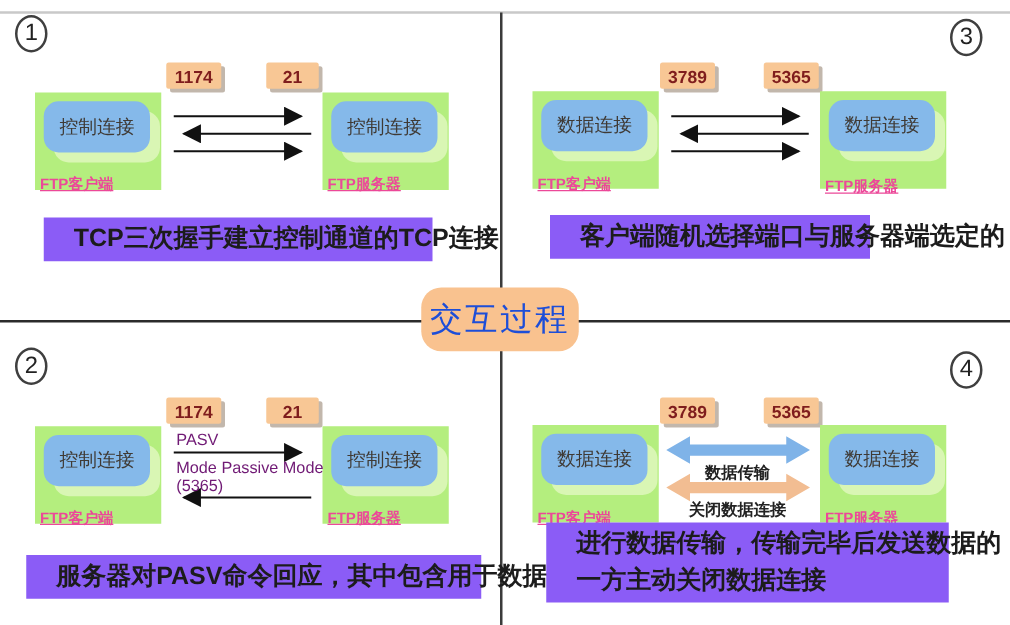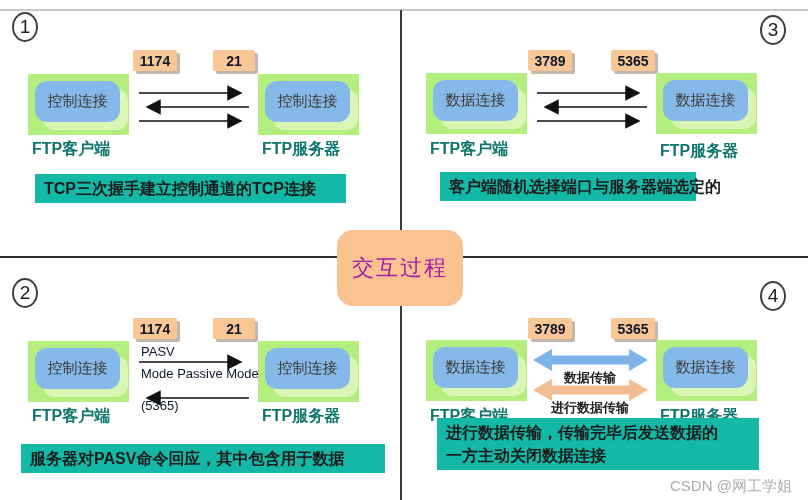--- a/index.html
+++ b/index.html
@@ -6,56 +6,56 @@
   .stage{
     position:relative;width:808px;height:500px;background:#ffffff;
     font-family:"Liberation Sans",sans-serif;overflow:hidden;
   }
   
   .top-line{position:absolute;left:0;top:9px;width:808px;height:2px;background:#c9c9c9;z-index:1;}
   .v-line{position:absolute;left:400px;top:10px;width:2px;height:490px;background:#3b3b3b;z-index:1;}
   .h-line{position:absolute;left:0;top:256px;width:808px;height:2px;background:#2b2b2b;z-index:1;}
   
   .center-box{
-    position:absolute;left:337px;top:230px;width:126px;height:76px;z-index:4;
+    position:absolute;left:337px;top:230px;width:126px;height:51px;z-index:4;
     background:#f9c28f;border-radius:16px;display:flex;align-items:center;justify-content:center;
-    font-size:22px;color:#a21caf;letter-spacing:2px;
+    font-size:26px;color:#1d4ed8;letter-spacing:2px;
   }
   
   .num-circle{
     position:absolute;width:26px;height:30px;border:2px solid #3f3f3f;border-radius:50%;
     display:flex;align-items:center;justify-content:center;font-size:19px;color:#222;z-index:2;
     box-sizing:border-box;
   }
   
   .port{
     position:absolute;height:21px;background:#f8c795;border-radius:2px;
     box-shadow:3px 3px 0 rgba(120,96,72,0.45);
     display:flex;align-items:center;justify-content:center;
-    font-size:14px;font-weight:bold;color:#0f172a;z-index:2;
+    font-size:14px;font-weight:bold;color:#7f1d1d;z-index:2;
   }
   
   .node{
-    position:absolute;width:101px;height:61px;background:#b4ee7e;overflow:hidden;z-index:2;
+    position:absolute;width:101px;height:78px;background:#b4ee7e;overflow:hidden;z-index:2;
   }
   .node-inner{
     position:absolute;left:7px;top:7px;width:85px;height:41px;background:#85b9ea;border-radius:12px;
     display:flex;align-items:center;justify-content:center;font-size:15px;color:#3f3a35;
     box-shadow:8px 8px 0 #d9f6b4;
   }
   .entity{
-    position:absolute;font-size:16px;font-weight:bold;color:#0f766e;white-space:nowrap;z-index:2;
+    position:absolute;font-size:12px;font-weight:bold;color:#ec4899;white-space:nowrap;z-index:2;text-decoration:underline;
   }
   .caption{
-    position:absolute;background:#14b8a6;color:#1c1c1c;font-size:16px;font-weight:bold;
-    padding:3px 9px;box-sizing:border-box;line-height:1.45;z-index:2;
+    position:absolute;background:#8b5cf6;color:#1c1c1c;font-size:20px;font-weight:bold;
+    padding:3px 24px;box-sizing:border-box;line-height:1.45;z-index:2;
   }
   .cap-line{display:block;white-space:nowrap;}
   .note{
-    position:absolute;font-size:13px;color:#0f172a;white-space:nowrap;z-index:2;
+    position:absolute;font-size:13px;color:#701a75;white-space:nowrap;z-index:2;
   }
   .arrow-label{
     position:absolute;font-size:13px;font-weight:bold;color:#222;text-align:center;z-index:3;white-space:nowrap;
   }
   .watermark{
     position:absolute;left:670px;top:477px;font-size:15px;color:#a9acae;z-index:2;white-space:nowrap;
   }
   .arrow-layer{position:absolute;left:0;top:0;z-index:2;pointer-events:none;}
 </style>
 </head>
@@ -130,43 +130,42 @@
     <div class="port" style="left:133px;top:318px;width:44px">1174</div>
     <div class="port" style="left:213px;top:318px;width:42px">21</div>
     <div class="node" style="left:28px;top:341px">
       <div class="node-inner">控制连接</div>
     </div>
     <div class="node" style="left:258px;top:341px">
       <div class="node-inner">控制连接</div>
     </div>
     <div class="note" style="left:141px;top:344px">PASV</div>
     <div class="note" style="left:141px;top:366px">Mode Passive Mode</div>
-    <div class="note" style="left:141px;top:398px">(5365)</div>
+    <div class="note" style="left:141px;top:381px">(5365)</div>
     <div class="entity" style="left:32px;top:406px">FTP客户端</div>
     <div class="entity" style="left:262px;top:406px">FTP服务器</div>
     <div class="caption" style="left:21px;top:444px;width:364px">
       <span class="cap-line">服务器对PASV命令回应，其中包含用于数据</span>
     </div>
   </div>
 
   <div>
     <div class="num-circle" style="left:760px;top:281px">4</div>
     <div class="port" style="left:528px;top:318px;width:44px">3789</div>
     <div class="port" style="left:611px;top:318px;width:44px">5365</div>
     <div class="node" style="left:426px;top:340px">
       <div class="node-inner">数据连接</div>
     </div>
     <div class="node" style="left:656px;top:340px">
       <div class="node-inner">数据连接</div>
     </div>
     <div class="arrow-label" style="left:540px;top:369px;width:100px">数据传输</div>
-    <div class="arrow-label" style="left:530px;top:399px;width:120px">进行数据传输</div>
+    <div class="arrow-label" style="left:530px;top:399px;width:120px">关闭数据连接</div>
     <div class="entity" style="left:430px;top:406px">FTP客户端</div>
     <div class="entity" style="left:660px;top:406px">FTP服务器</div>
     <div class="caption" style="left:437px;top:418px;width:322px">
       <span class="cap-line">进行数据传输，传输完毕后发送数据的</span>
       <span class="cap-line">一方主动关闭数据连接</span>
     </div>
   </div>
 
-  <div class="watermark">CSDN @网工学姐</div>
 
 </div>
 
 </body></html>

